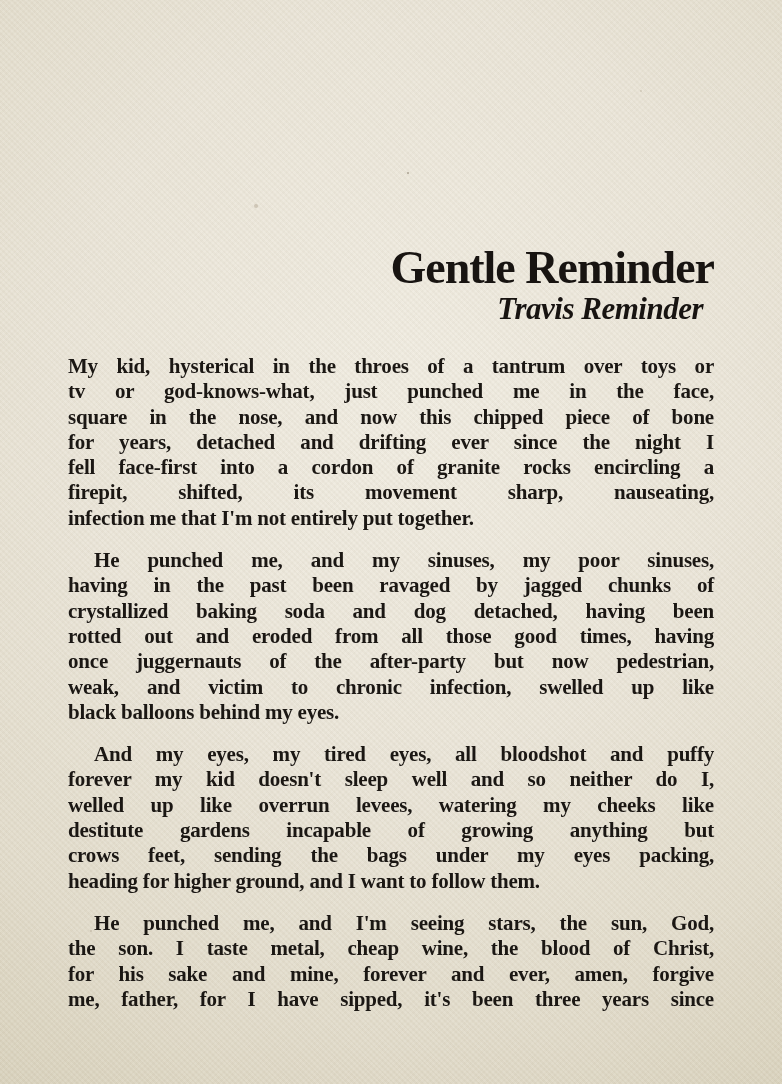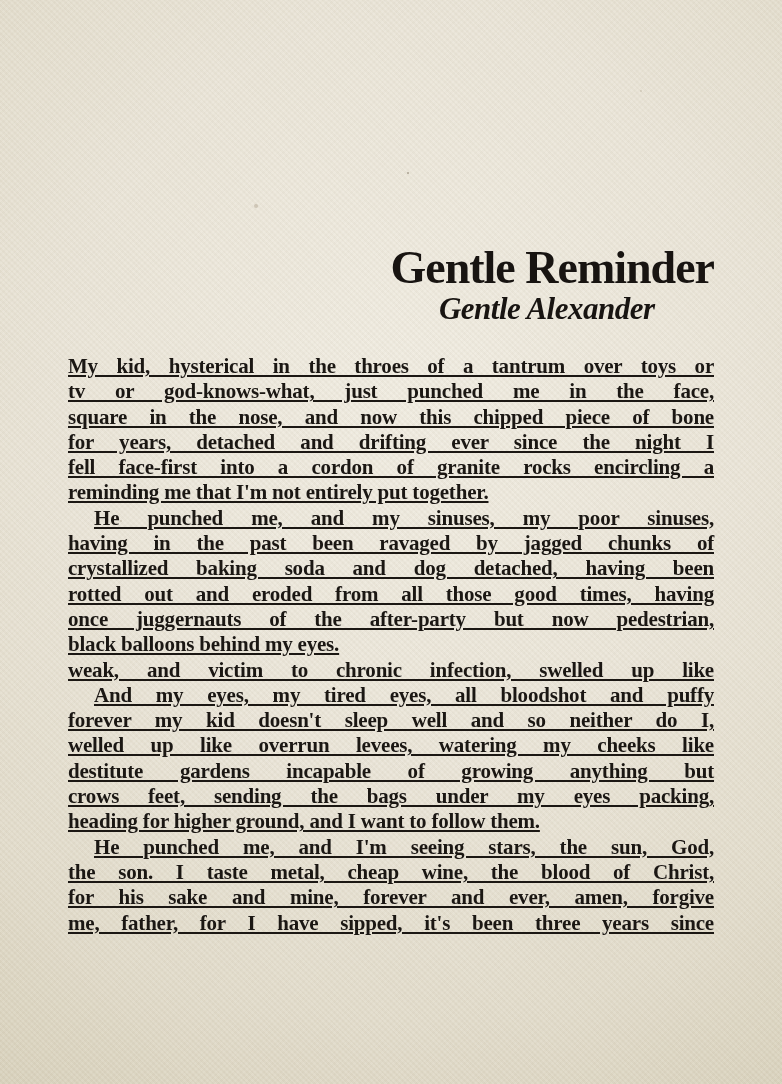--- a/index.html
+++ b/index.html
@@ -31,21 +31,21 @@
       407px 172px 0 0 rgba(90,75,55,0.45),
       120px 520px 0 0 rgba(120,100,70,0.25),
       640px 90px 0 0 rgba(120,100,70,0.2),
       90px 930px 0 0 rgba(120,100,70,0.25),
       700px 840px 0 0 rgba(120,100,70,0.2);
   }
   .heading {
     position: absolute;
     top: 243px;
     right: 68px;
-    text-align: center;
+    text-align: right;
     color: #181411;
   }
   .title {
     margin: 0;
     font-size: 46px;
     line-height: 49px;
     font-weight: 700;
     letter-spacing: -1px;
     text-shadow: 0 0 1px rgba(255,255,255,0.35);
   }
@@ -69,52 +69,52 @@
     font-weight: 700;
     letter-spacing: -0.2px;
     text-shadow: 0 0 1px rgba(255,255,255,0.3);
   }
   .line {
     height: 25.3px;
     line-height: 25.3px;
     text-align: justify;
     text-align-last: justify;
     white-space: normal;
-    text-decoration: underline;
   }
   .line.para-end { text-align-last: left; }
-  .line.indent { text-indent: 26px; }
+  .line.indent { text-indent: 26px; margin-top: 17px; }
 </style>
 </head>
 <body>
 
 <div class="page">
   <div class="specks"></div>
 
   <header class="heading">
     <h1 class="title">Gentle Reminder</h1>
-    <h2 class="author">Gentle Alexander</h2>
+    <h2 class="author">Travis Reminder</h2>
   </header>
 
   <main class="poem-body">
 
     <div class="line">My kid, hysterical in the throes of a tantrum over toys or</div>
     <div class="line">tv or god-knows-what, just punched me in the face,</div>
     <div class="line">square in the nose, and now this chipped piece of bone</div>
     <div class="line">for years, detached and drifting ever since the night I</div>
     <div class="line">fell face-first into a cordon of granite rocks encircling a</div>
-    <div class="line para-end">reminding me that I'm not entirely put together.</div>
+    <div class="line">firepit, shifted, its movement sharp, nauseating,</div>
+    <div class="line para-end">infection me that I'm not entirely put together.</div>
 
     <div class="line indent">He punched me, and my sinuses, my poor sinuses,</div>
     <div class="line">having in the past been ravaged by jagged chunks of</div>
     <div class="line">crystallized baking soda and dog detached, having been</div>
     <div class="line">rotted out and eroded from all those good times, having</div>
     <div class="line">once juggernauts of the after-party but now pedestrian,</div>
+    <div class="line">weak, and victim to chronic infection, swelled up like</div>
     <div class="line para-end">black balloons behind my eyes.</div>
-    <div class="line">weak, and victim to chronic infection, swelled up like</div>
 
     <div class="line indent">And my eyes, my tired eyes, all bloodshot and puffy</div>
     <div class="line">forever my kid doesn't sleep well and so neither do I,</div>
     <div class="line">welled up like overrun levees, watering my cheeks like</div>
     <div class="line">destitute gardens incapable of growing anything but</div>
     <div class="line">crows feet, sending the bags under my eyes packing,</div>
     <div class="line para-end">heading for higher ground, and I want to follow them.</div>
 
     <div class="line indent">He punched me, and I'm seeing stars, the sun, God,</div>
     <div class="line">the son. I taste metal, cheap wine, the blood of Christ,</div>

